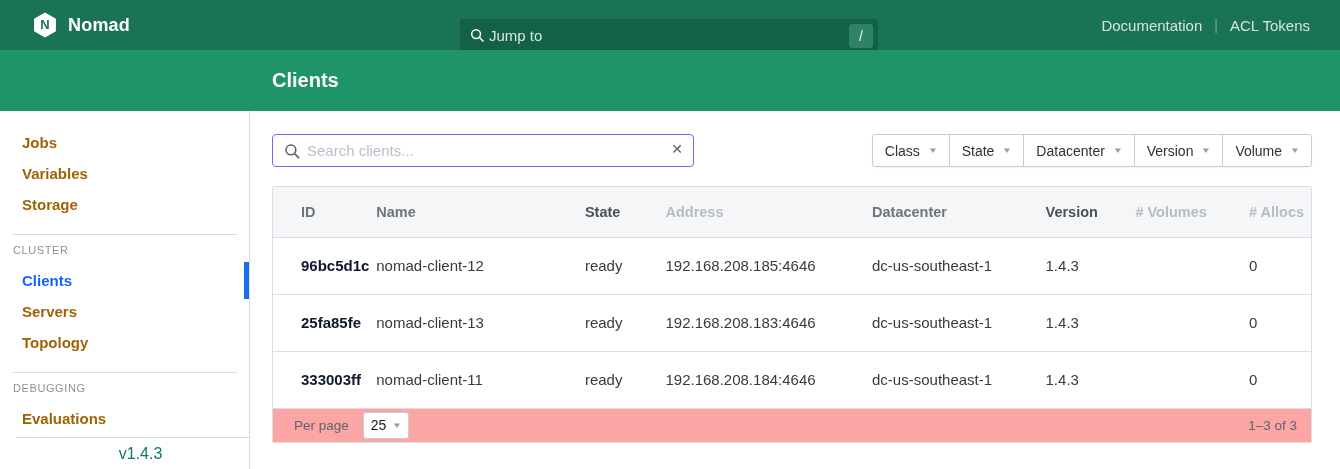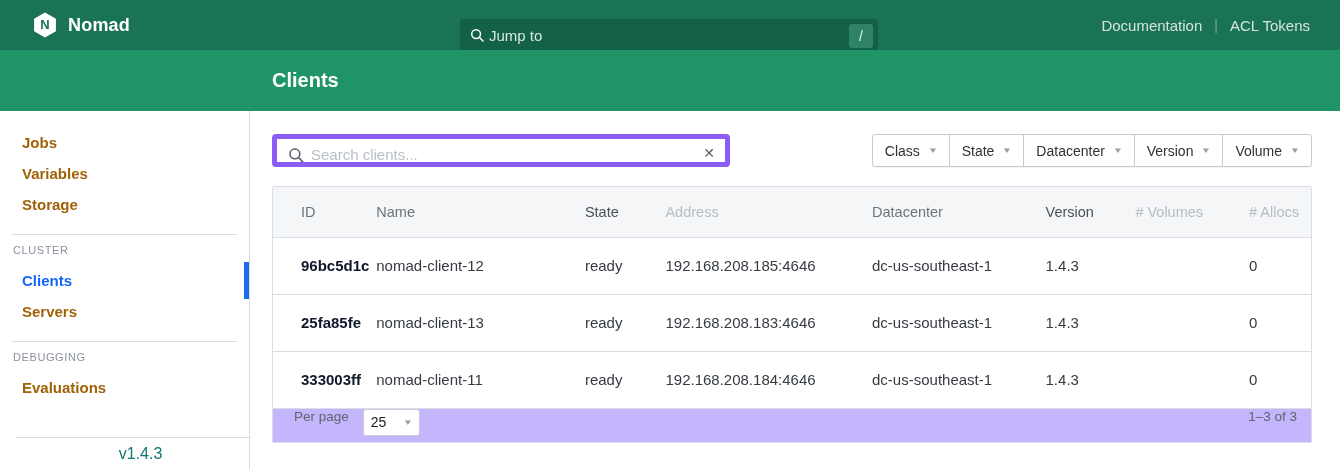--- a/index.html
+++ b/index.html
@@ -42,22 +42,22 @@
   .side-section-label { height:30px; display:flex; align-items:center;
     padding-left:13px; font-size:11px; letter-spacing:.6px; color:#8B919C; }
   .side-footer { position:absolute; left:16px; bottom:0; width:249px; height:32px;
     border-top:1px solid #D9DEE5; display:flex; align-items:center; justify-content:center;
     color:#0f766e; font-size:16px; }
 
   
   .content { position:absolute; left:251px; top:111px; width:1089px; height:358px;
     background:#fff; padding:23px 28px 0 21px; }
   .toolbar { display:flex; align-items:flex-start; }
-  .search-box { position:relative; width:458px; height:33px;
-    border:5px solid #8b5cf6; border-radius:4px; background:#fff; }
+  .search-box { position:relative; width:422px; height:33px;
+    border:1px solid #8b5cf6; border-radius:4px; background:#fff; }
   .search-box .mag { position:absolute; left:11px; top:8px; }
   .search-input { position:absolute; left:34px; top:0; width:330px; height:31px;
     border:none; outline:none; font-size:15px; color:#3A3F45; background:transparent; }
   .search-input::placeholder { color:#B9BFC8; }
   .clear-btn { position:absolute; right:10px; top:6px; font-size:14px;
     color:#5A6068; cursor:pointer; }
   .filter-group { margin-left:auto; display:flex;
     box-shadow:0 1px 2px rgba(20,30,50,.06); border-radius:3px; }
   .filter-btn { height:33px; background:#fff; border:1px solid #C6CBD3;
     margin-left:-1px; padding:0 12px; display:flex; align-items:center; gap:9px;
@@ -66,36 +66,36 @@
   .filter-btn:last-child { border-radius:0 3px 3px 0; }
   .caret { font-size:8px; color:#9AA0A8; transform:scaleX(1.3); }
 
   
   .clients-table-wrap { margin-top:19px; border:1px solid #D9DEE5; border-radius:2px; }
   table { width:100%; border-collapse:collapse; table-layout:fixed; }
   col.c-id{width:100px} col.c-name{width:202px} col.c-state{width:78px}
   col.c-addr{width:200px} col.c-dc{width:168px} col.c-ver{width:87px}
   col.c-vol{width:110px} col.c-alloc{width:60px}
   thead th { height:50px; background:#F5F6F8; text-align:left; vertical-align:middle;
-    font-weight:normal; font-size:14.5px; color:#6E747D; border-bottom:1px solid #D9DEE5;
+    font-weight:bold; font-size:14.5px; color:#6E747D; border-bottom:1px solid #D9DEE5;
     cursor:pointer; }
   thead th:first-child, tbody td:first-child { padding-left:28px; }
   thead th.col-dark { color:#4B5058; }
   thead th.col-dim  { color:#B6BCC5; }
   tbody td { height:57px; vertical-align:middle; font-size:15px; color:#363B42;
     border-bottom:1px solid #DADFE6; background:#fff; }
   tbody tr { cursor:pointer; }
   td.cell-id { font-weight:bold; color:#0f172a; }
 
-  .table-footer { height:33px; background:#c4b5fd; display:flex; 
+  .table-footer { height:33px; background:#fca5a5; display:flex; align-items:center;
     padding:0 14px 0 21px; }
   .per-page-label { font-size:13.5px; color:#5F656D; margin-right:14px; }
   .per-page-select { height:27px; min-width:46px; background:#fff;
     border:1px solid #C9CED6; border-radius:3px; display:flex; align-items:center;
-    justify-content:center; gap:18px; font-size:14px; color:#17191D;
+    justify-content:center; gap:7px; font-size:14px; color:#17191D;
     padding:0 7px; cursor:pointer; }
   .range-text { margin-left:auto; font-size:13.5px; color:#5F656D; }
 </style>
 </head>
 <body>
 
 <div class="topnav">
   <div class="brand">
     <span style="display:flex;">
       <svg width="26" height="28" viewBox="0 0 100 100">
@@ -139,20 +139,23 @@
 
   <hr class="side-divider">
   <div class="side-section-label">CLUSTER</div>
 
   <div class="side-item active">
     <span>Clients</span>
     <span class="active-bar"></span>
     </div>
   <div class="side-item">
     <span>Servers</span>
+    </div>
+  <div class="side-item">
+    <span>Topology</span>
     </div>
 
   <hr class="side-divider">
   <div class="side-section-label">DEBUGGING</div>
 
   <div class="side-item">
     <span>Evaluations</span>
     </div>
 
   <div class="side-footer">v1.4.3</div>

